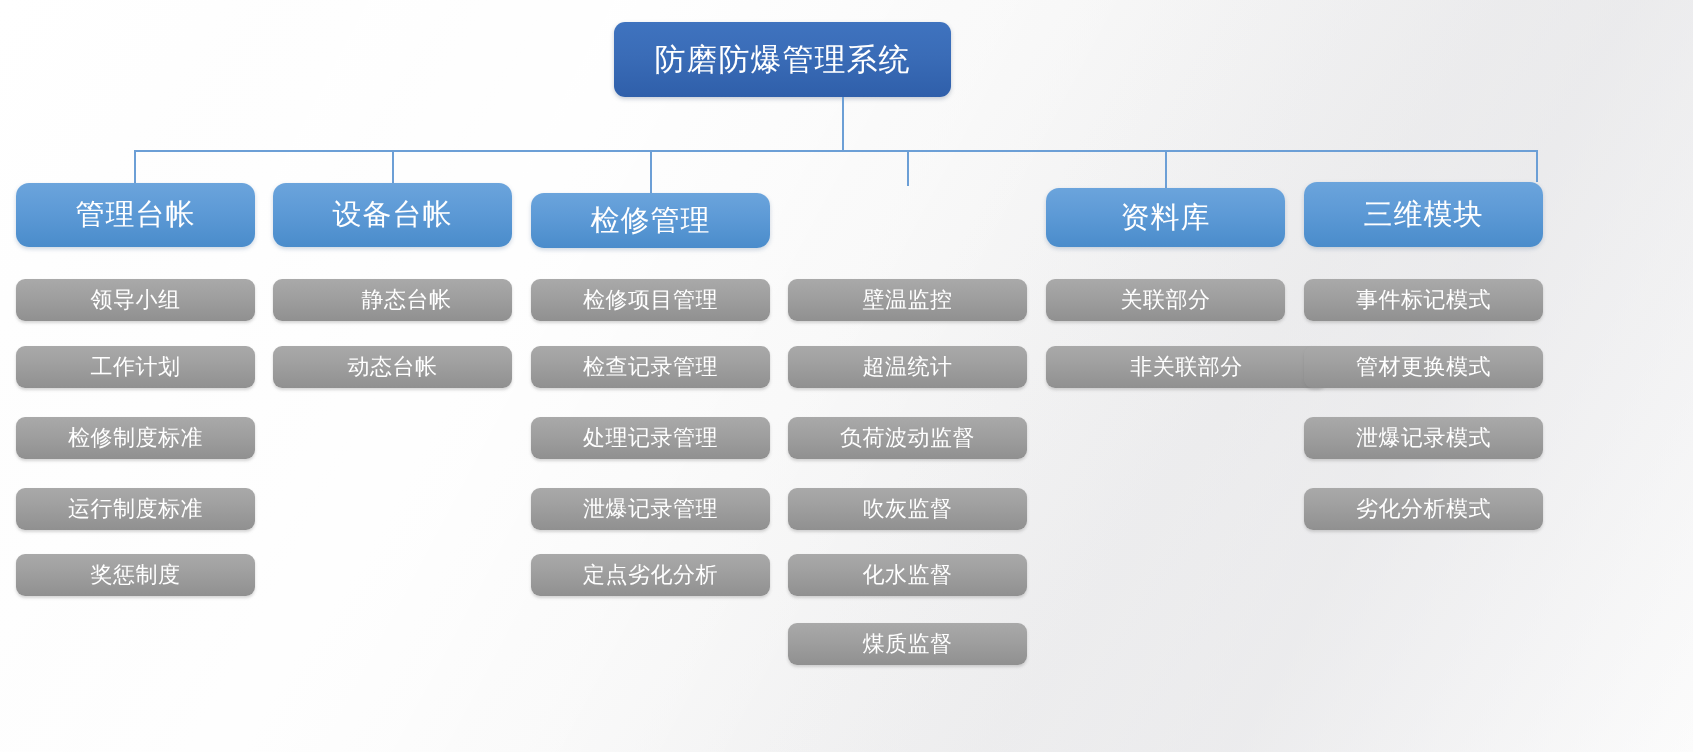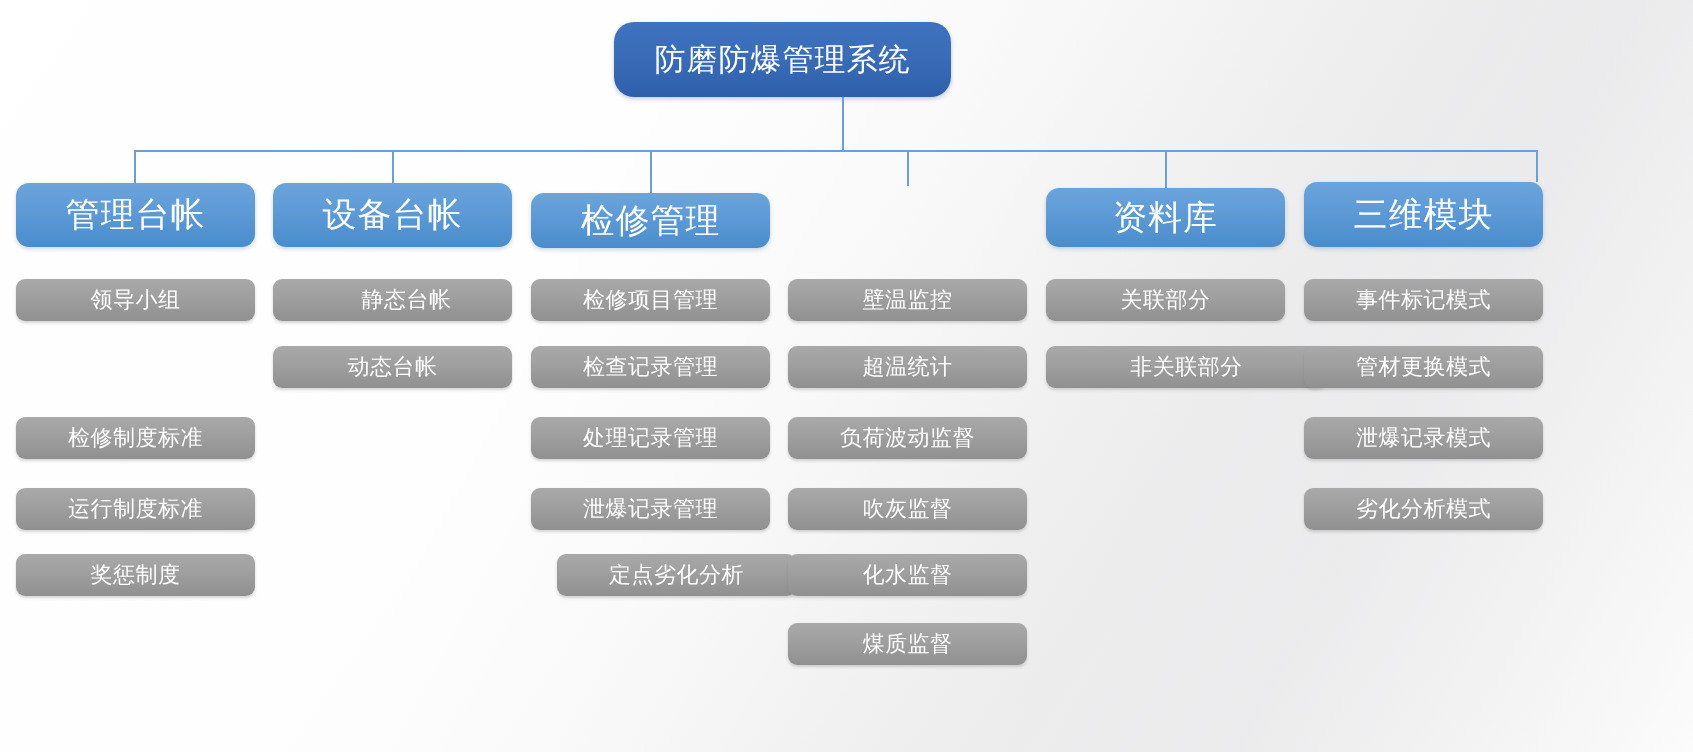--- a/index.html
+++ b/index.html
@@ -60,59 +60,62 @@
 
   .node.root {
     border-radius: 11px;
     font-size: 31px;
     background: linear-gradient(180deg, #3f73bf 0%, #3a6cb7 45%, #2f5faa 100%);
     box-shadow: 0 2px 4px rgba(70,90,120,0.30);
   }
 
   .node.lvl2 {
     border-radius: 13px;
-    font-size: 34px;
+    font-size: 29px;
     background: linear-gradient(180deg, #6ba4dc 0%, #5d9ad6 45%, #4a8ccb 100%);
     box-shadow: 0 2px 4px rgba(80,110,150,0.28);
     justify-content: center;
   }
 
   .node.leaf {
     border-radius: 9px;
     font-size: 22px;
     letter-spacing: 0.5px;
     background: linear-gradient(180deg, #a9a9a9 0%, #a0a0a0 40%, #909090 100%);
     box-shadow: 0 2px 3px rgba(120,120,120,0.30);
   }
 </style>
 </head>
 <body>
 
 <div id="diagram">
 
-  <div class="node root" style="left:614px; top:22px; width:337px; height:75px;border-radius:20px;">
+  <div class="node root" style="left:614px; top:22px; width:337px; height:75px;">
     <span>防磨防爆管理系统</span>
   </div>
 
   <div class="conn v" style="left:842px; top:97px; height:54px;"></div>
 
   <div class="conn h" style="left:134px; top:150px; width:1403px;"></div>
 
   <div class="conn v" style="left:134px; top:150px; height:33px;"></div>
   <div class="conn v" style="left:392px; top:150px; height:33px;"></div>
   <div class="conn v" style="left:650px; top:150px; height:43px;"></div>
   <div class="conn v" style="left:907px; top:150px; height:36px;"></div>
   <div class="conn v" style="left:1165px; top:150px; height:38px;"></div>
   <div class="conn v" style="left:1536px; top:150px; height:32px;"></div>
 
   <div class="node lvl2" style="left:16px; top:183px; width:239px; height:64px;">
     <span>管理台帐</span>
   </div>
   <div class="node leaf" style="left:16px; top:279px; width:239px; height:42px;">
     <span>领导小组</span>
+  </div>
+  <div class="node leaf" style="left:16px; top:346px; width:239px; height:42px;">
+    <span>工作计划</span>
   </div>
   <div class="node leaf" style="left:16px; top:417px; width:239px; height:42px;">
     <span>检修制度标准</span>
   </div>
   <div class="node leaf" style="left:16px; top:488px; width:239px; height:42px;">
     <span>运行制度标准</span>
   </div>
   <div class="node leaf" style="left:16px; top:554px; width:239px; height:42px;">
     <span>奖惩制度</span>
   </div>
@@ -135,21 +138,21 @@
   </div>
   <div class="node leaf" style="left:531px; top:346px; width:239px; height:42px;">
     <span>检查记录管理</span>
   </div>
   <div class="node leaf" style="left:531px; top:417px; width:239px; height:42px;">
     <span>处理记录管理</span>
   </div>
   <div class="node leaf" style="left:531px; top:488px; width:239px; height:42px;">
     <span>泄爆记录管理</span>
   </div>
-  <div class="node leaf" style="left:531px; top:554px; width:239px; height:42px;margin-left:26px;">
+  <div class="node leaf" style="left:531px; top:554px; width:239px; height:42px;">
     <span>定点劣化分析</span>
   </div>
 
   <div class="node leaf" style="left:788px; top:279px; width:239px; height:42px;">
     <span>壁温监控</span>
   </div>
   <div class="node leaf" style="left:788px; top:346px; width:239px; height:42px;">
     <span>超温统计</span>
   </div>
   <div class="node leaf" style="left:788px; top:417px; width:239px; height:42px;">

